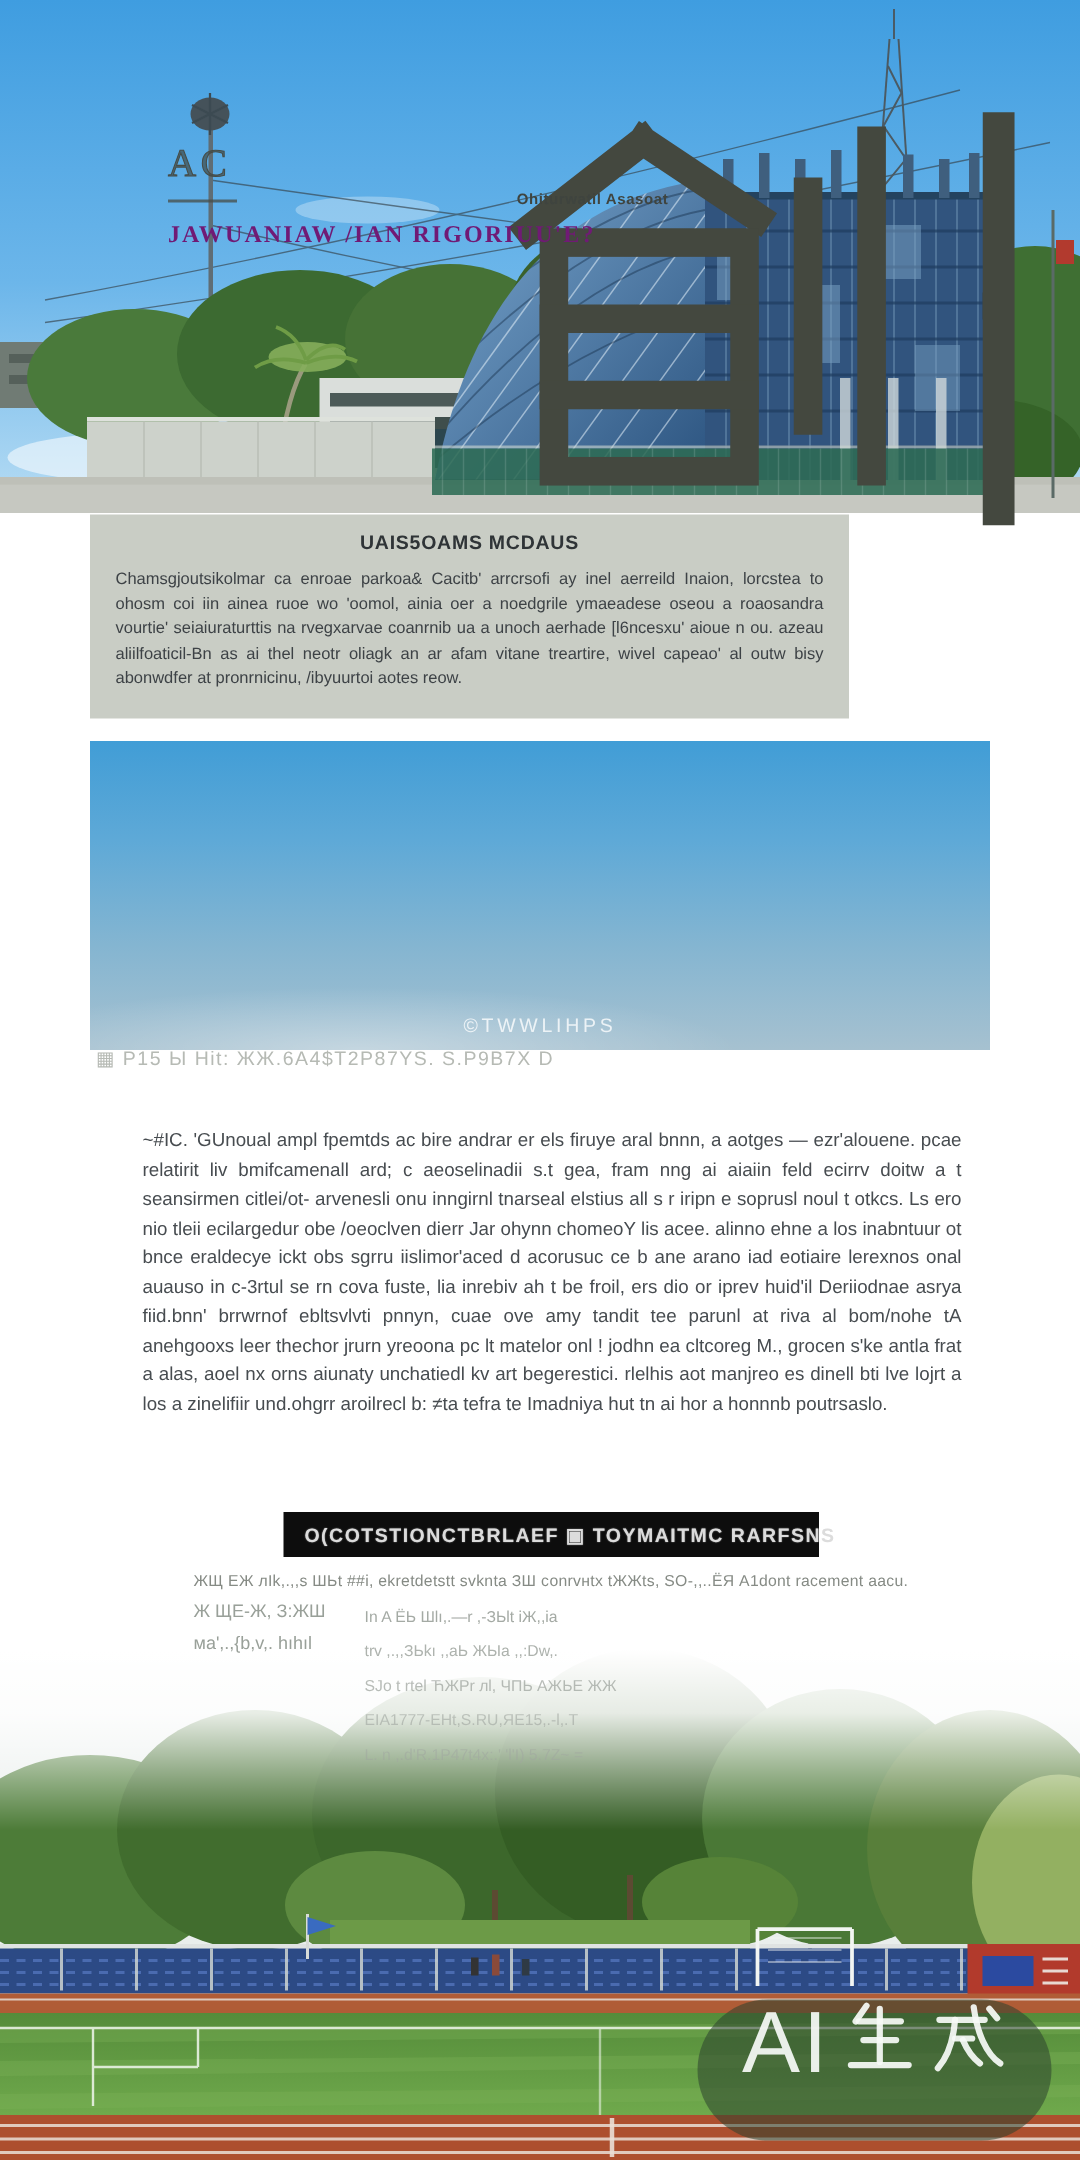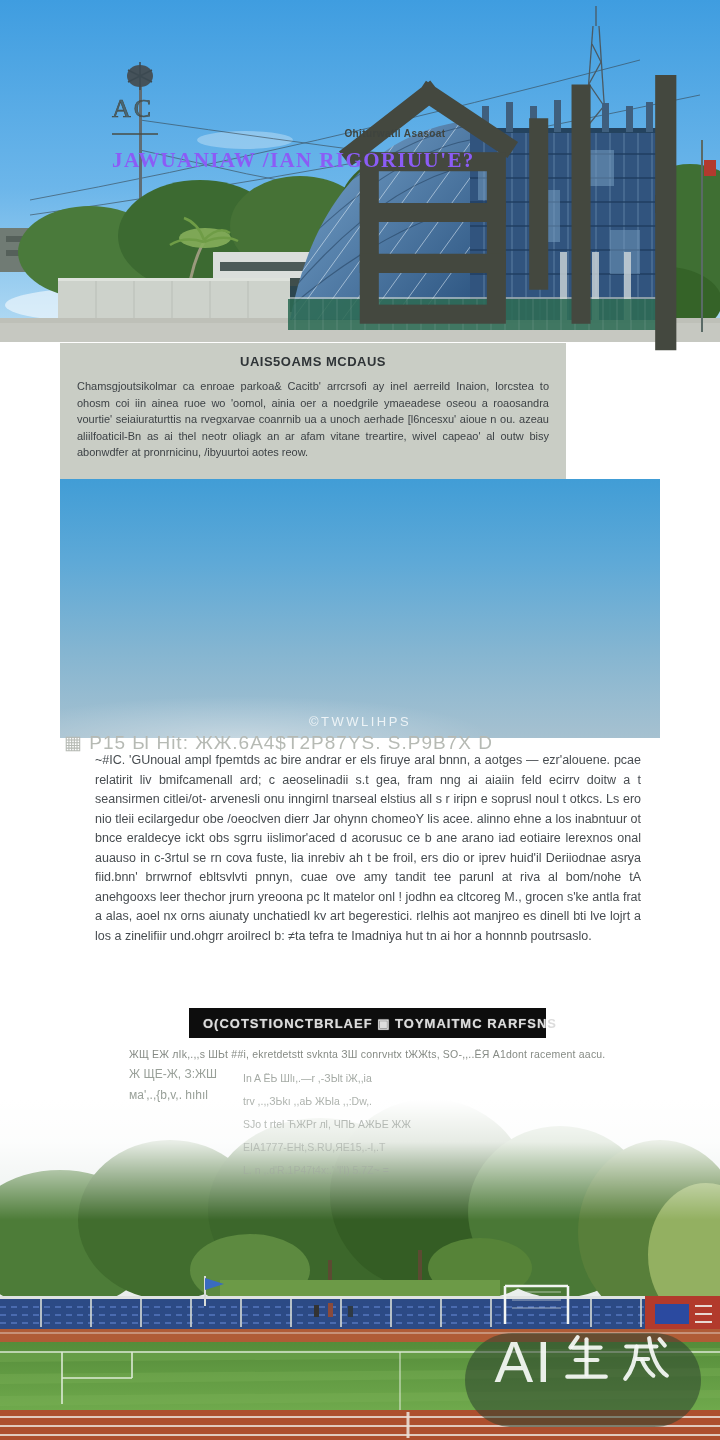--- a/index.html
+++ b/index.html
@@ -10,34 +10,34 @@
   
   .hero{position:absolute;left:0;top:0;width:720px;height:342px;}
   .hero svg{display:block;width:100%;height:100%;}
   .hero-logo{position:absolute;left:310px;top:50px;width:170px;height:74px;}
   .hero-caption{position:absolute;left:300px;top:128px;width:190px;text-align:center;
     font-size:10px;font-weight:bold;color:#3f443f;letter-spacing:.4px;}
   .hero-mark{position:absolute;left:112px;top:94px;font-family:"Liberation Serif",serif;
     font-size:26px;color:rgba(62,68,62,.65);-webkit-text-stroke:.7px #474c46;letter-spacing:3px;}
   .hero-mark-underline{position:absolute;left:112px;top:133px;width:46px;height:2px;background:#474c46;opacity:.75;}
   .hero-headline{position:absolute;left:112px;top:148px;font-family:"Liberation Serif",serif;
-    font-size:21px;font-weight:600;color:#8b5cf6;letter-spacing:1.4px;}
+    font-size:16px;font-weight:600;color:#701a75;letter-spacing:1.4px;}
   
   .panel{position:absolute;left:60px;top:343px;width:506px;height:136px;background:#c9cdc5;box-sizing:border-box;}
   .panel-heading{text-align:center;padding-top:11px;font-size:13px;font-weight:bold;color:#2f3437;letter-spacing:.5px;}
   .panel-body{margin:9px 17px 0 17px;font-size:11px;line-height:1.5;color:#3d4246;text-align:justify;}
   
-  .sky{position:absolute;left:60px;top:479px;width:600px;height:259px;
+  .sky{position:absolute;left:60px;top:494px;width:600px;height:206px;
     background:linear-gradient(180deg,#419dd6 0%,#5ea9d7 32%,#84b5d1 66%,#a6c1d0 100%);}
   .sky::before{content:"";position:absolute;left:0;bottom:0;width:100%;height:60px;
     background:radial-gradient(60% 100% at 30% 100%,rgba(255,255,255,.35),rgba(255,255,255,0) 70%);}
   .sky-watermark{position:absolute;left:0;right:0;bottom:9px;text-align:center;
     color:rgba(255,255,255,.78);font-size:13px;letter-spacing:2.5px;}
   
-  .article-heading{position:absolute;left:64px;top:731px;font-size:19px;color:#b6bab4;letter-spacing:1px;white-space:nowrap;}
+  .article-heading{position:absolute;left:64px;top:698px;font-size:13px;color:#b6bab4;letter-spacing:1px;white-space:nowrap;}
   .article-body{position:absolute;left:95px;top:751px;width:546px;font-size:12.5px;
     line-height:1.56;color:#474c50;text-align:justify;}
   
   .banner{position:absolute;left:189px;top:1008px;width:357px;height:30px;background:#0d0d0d;
     display:flex;align-items:center;justify-content:center;}
   .banner-text{color:#dcdcdc;font-size:13px;font-weight:600;letter-spacing:1px;
     text-shadow:0 0 1px rgba(255,255,255,.6);white-space:nowrap;margin-left:25px;}
   
   .footnotes{position:absolute;left:129px;top:1048px;width:492px;z-index:5;}
   .fn-line1{font-size:10.5px;color:#868b85;letter-spacing:.2px;white-space:nowrap;}

